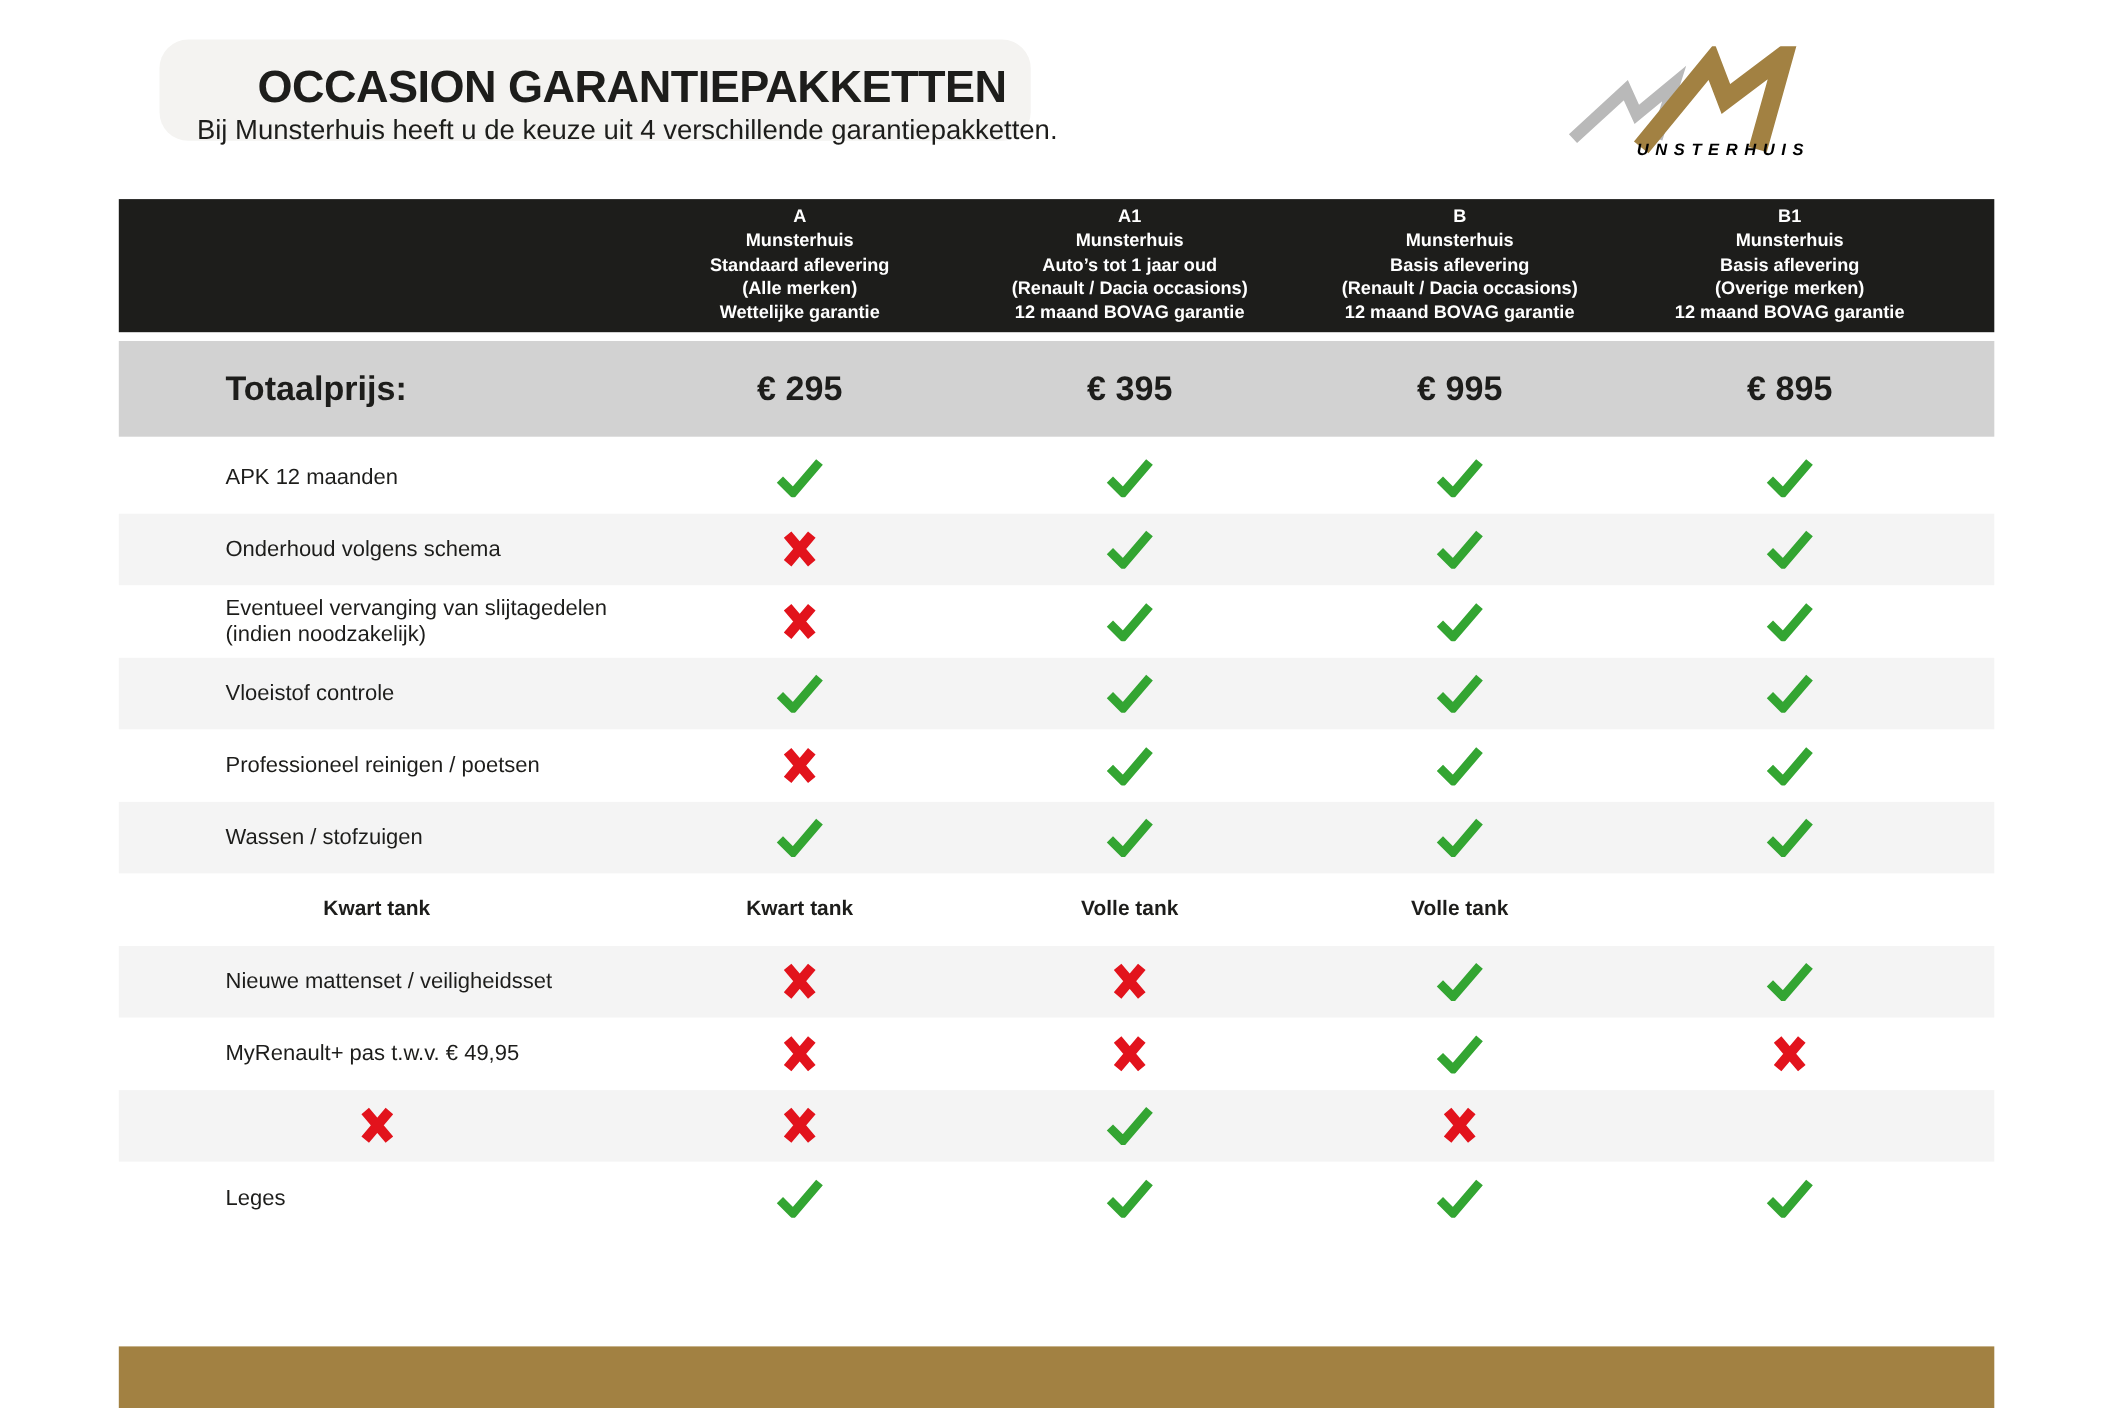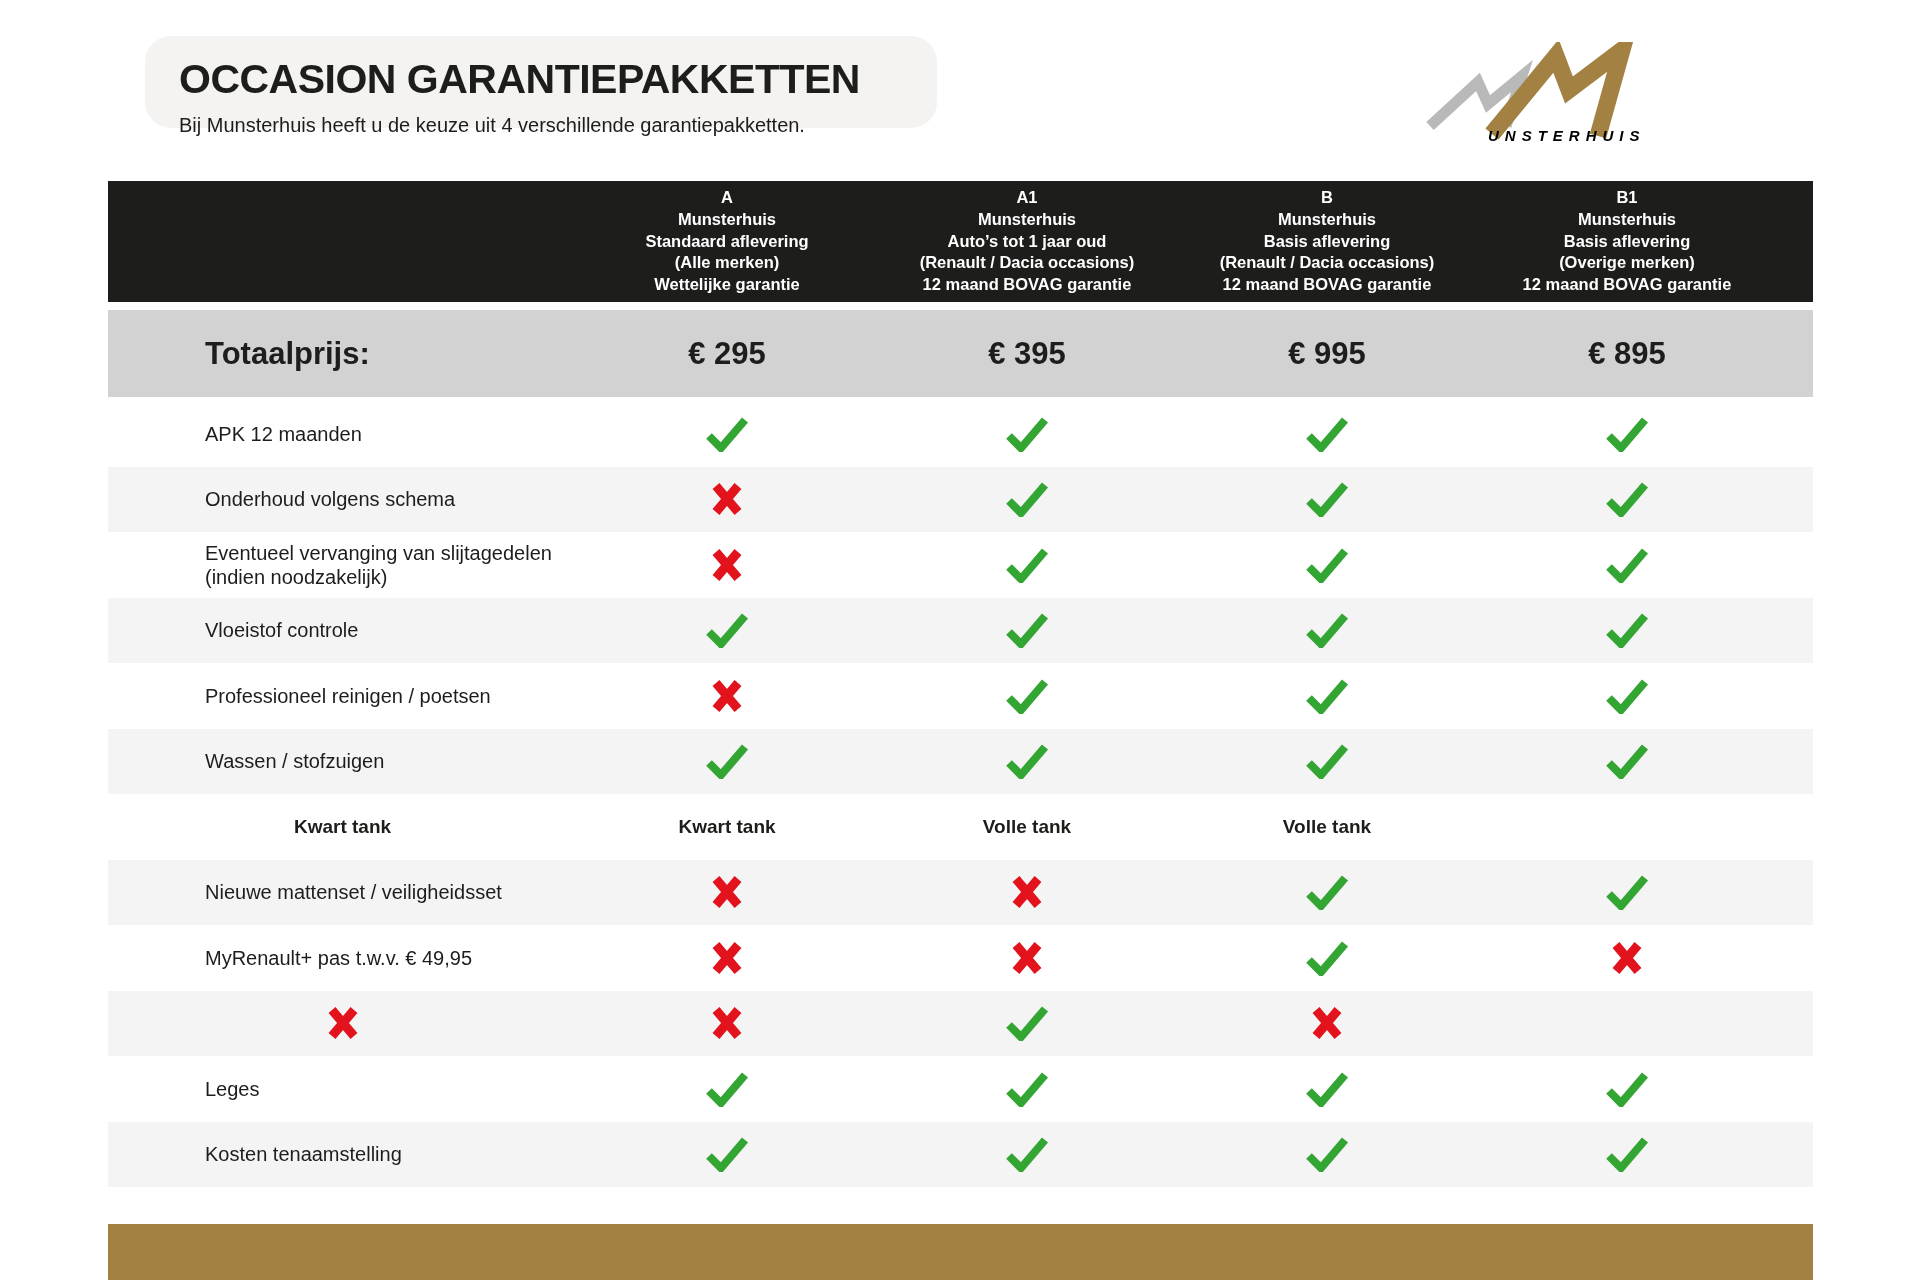--- a/index.html
+++ b/index.html
@@ -22,27 +22,28 @@
     position:relative;
     overflow:hidden;
   }
   .page{position:absolute;inset:0;}
 
   
   .title-box{
     position:absolute;left:145px;top:36px;width:792px;height:92px;
     background:var(--title-box-bg);border-radius:26px;
     padding:22px 22px 0 34px;
+    text-align:right;
   }
   .page-title{
     font-size:41px;font-weight:bold;letter-spacing:-0.5px;line-height:1.05;
     color:var(--ink);white-space:nowrap;
   }
   .page-subtitle{
-    font-size:20px;margin-top:13px;color:var(--ink);white-space:nowrap;
+    font-size:25px;margin-top:3px;color:var(--ink);white-space:nowrap;
   }
 
   
   .logo{position:absolute;left:1426px;top:42px;width:248px;height:104px;}
   .logo svg{width:100%;height:100%;}
   .logo-wordmark{
     font-family:"Liberation Sans",sans-serif;
     font-style:italic;font-weight:bold;
     letter-spacing:6px;font-size:15px;fill:#000;
   }
@@ -546,53 +547,19 @@
   </div>
 
   <div class="value-cell v-check">
     <svg class="icon check" width="44" height="36" viewBox="0 0 44 36">
       <path d="M4 20 L16 32 L40 4" fill="none" stroke="currentColor" stroke-width="8"></path>
     </svg>
 
   </div>
 </div>
 
-  <div class="grid-row feature-row">
-    <div class="label-cell">
-      <span class="row-label">Kosten tenaamstelling</span>
-      
-    </div>
-
-  <div class="value-cell v-check">
-    <svg class="icon check" width="44" height="36" viewBox="0 0 44 36">
-      <path d="M4 20 L16 32 L40 4" fill="none" stroke="currentColor" stroke-width="8"></path>
-    </svg>
-
-  </div>
-
-  <div class="value-cell v-check">
-    <svg class="icon check" width="44" height="36" viewBox="0 0 44 36">
-      <path d="M4 20 L16 32 L40 4" fill="none" stroke="currentColor" stroke-width="8"></path>
-    </svg>
-
-  </div>
-
-  <div class="value-cell v-check">
-    <svg class="icon check" width="44" height="36" viewBox="0 0 44 36">
-      <path d="M4 20 L16 32 L40 4" fill="none" stroke="currentColor" stroke-width="8"></path>
-    </svg>
-
-  </div>
-
-  <div class="value-cell v-check">
-    <svg class="icon check" width="44" height="36" viewBox="0 0 44 36">
-      <path d="M4 20 L16 32 L40 4" fill="none" stroke="currentColor" stroke-width="8"></path>
-    </svg>
-
-  </div>
-</div>
 </div>
 
   </div>
 
   <div class="gold-bar"></div>
 
 </div>
 
 </body></html>

